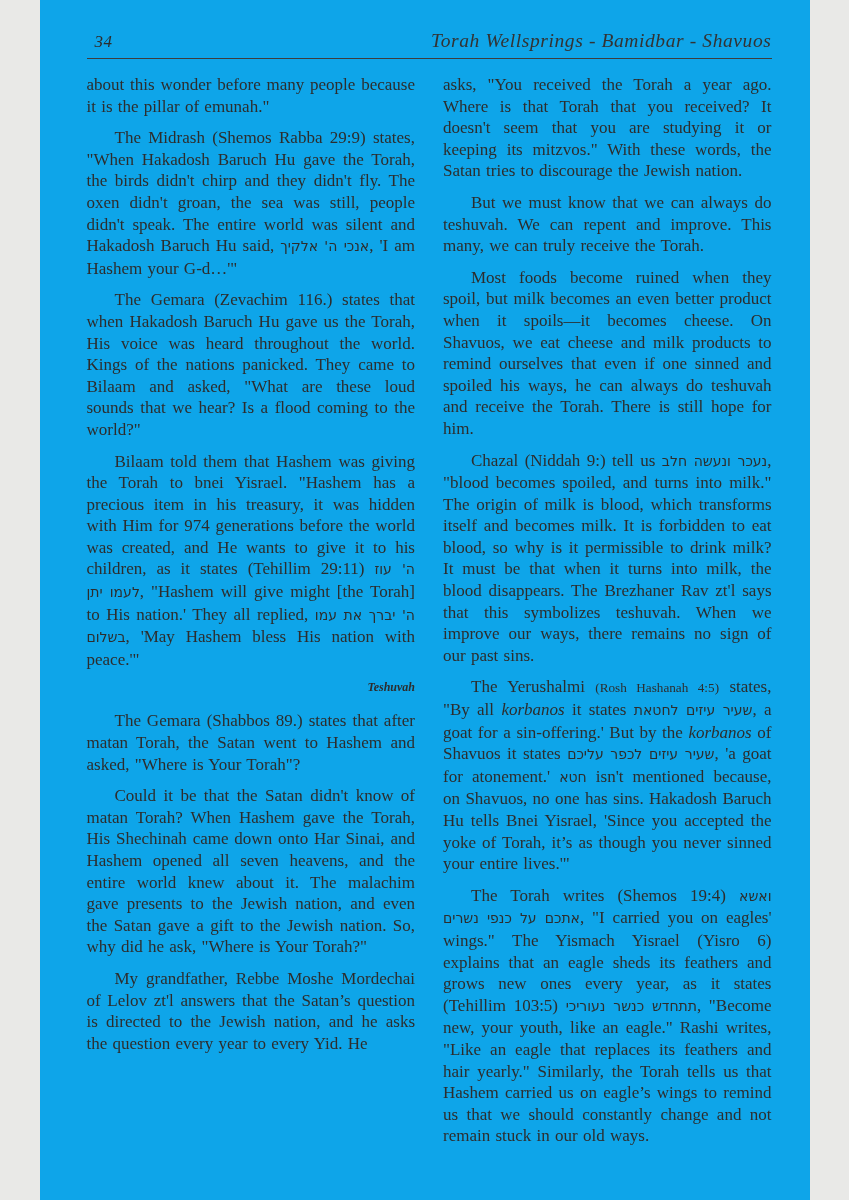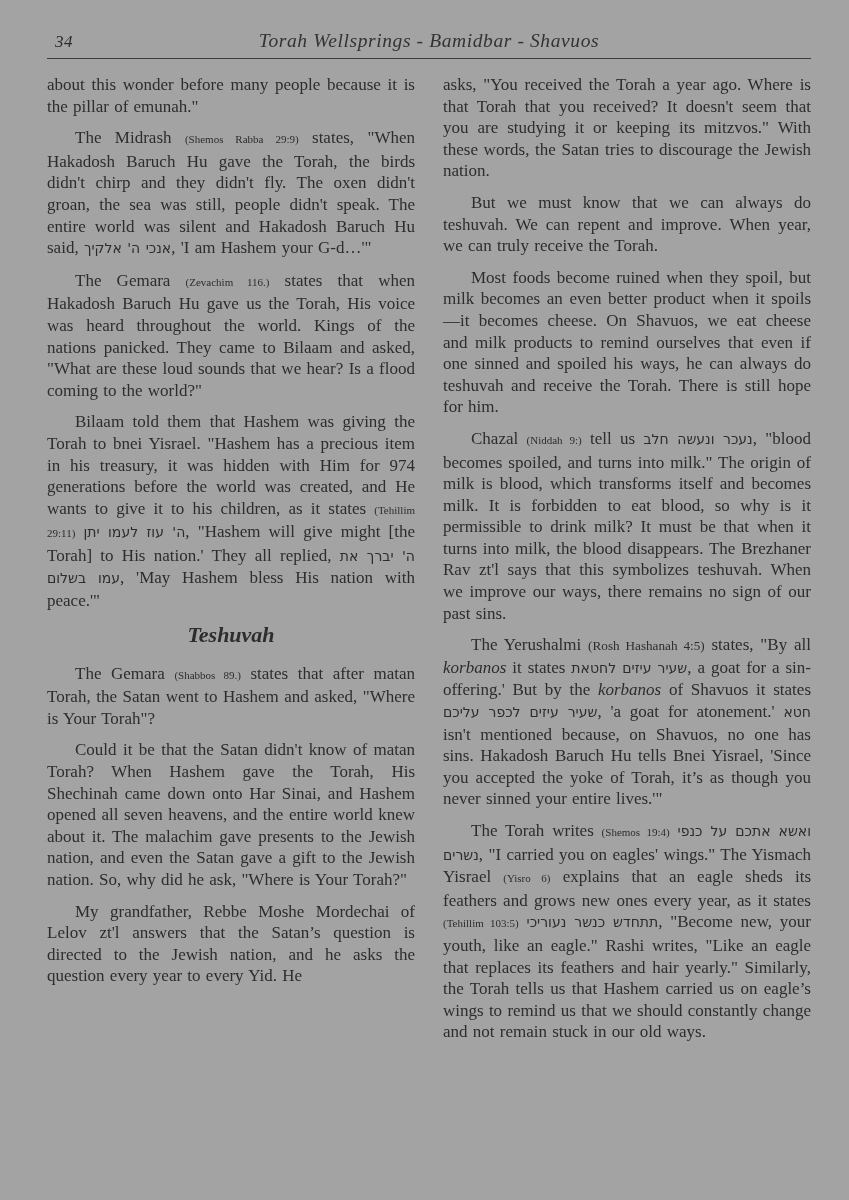--- a/index.html
+++ b/index.html
@@ -2,24 +2,24 @@
 <html><head>
 <meta charset="utf-8">
 <style>
   html, body {
     margin: 0;
     padding: 0;
     background: #e9e9e7;
   }
   .page {
     position: relative;
-    width: 849px;
+    width: 770px;
     height: 1200px;
     margin: 0 auto;
-    background: #a3a3a3;
+    background: #0ea5e9;
     color: #2d2d2d;
     font-family: "Liberation Serif", "DejaVu Serif", serif;
     overflow: hidden;
     box-sizing: border-box;
     padding: 30px 38px 0 47px;
   }
   .header {
     position: relative;
     height: 26px;
   }
@@ -29,21 +29,21 @@
     top: 2px;
     font-style: italic;
     font-size: 17px;
     letter-spacing: 0.5px;
   }
   .page-title {
     position: absolute;
     left: 0;
     right: 0;
     top: 0;
-    text-align: center;
+    text-align: right;
     font-style: italic;
     font-size: 19.5px;
     letter-spacing: 0.6px;
     color: #333;
   }
   .header-rule {
     border: none;
     border-top: 1.7px solid #3d3d3d;
     margin: 2px 0 0 0;
   }
@@ -59,29 +59,29 @@
   p.para {
     margin: 0 0 10px 0;
     text-align: justify;
     text-indent: 28px;
     font-size: 17px;
     line-height: 21.6px;
     word-spacing: 1px;
   }
   p.noindent { text-indent: 0; }
   .heading {
-    text-align: center;
+    text-align: right;
     font-weight: bold;
     font-style: italic;
-    font-size: 22px;
+    font-size: 12px;
     margin: 0 0 15px 0;
   }
   .r-n { }
   .r-i { font-style: italic; }
-  .r-c  { font-size: 11px; }
+  .r-c  { font-size: 17px; }
   .r-ci { font-size: 13.2px; }
   .r-h {
     font-family: "DejaVu Sans", sans-serif;
     font-size: 14px;
     unicode-bidi: isolate;
     direction: rtl;
   }
 </style>
 </head>
 <body>
@@ -98,20 +98,20 @@
         <p class="para"><span class="r-n">The Midrash </span><span class="r-c">(Shemos Rabba 29:9)</span><span class="r-n"> states, "When Hakadosh Baruch Hu gave the Torah, the birds didn't chirp and they didn't fly. The oxen didn't groan, the sea was still, people didn't speak. The entire world was silent and Hakadosh Baruch Hu said, </span><span class="r-h" dir="rtl">אנכי ה' אלקיך</span><span class="r-n">, 'I am Hashem your G-d…'"</span></p>
         <p class="para"><span class="r-n">The Gemara </span><span class="r-c">(Zevachim 116.)</span><span class="r-n"> states that when Hakadosh Baruch Hu gave us the Torah, His voice was heard throughout the world. Kings of the nations panicked. They came to Bilaam and asked, "What are these loud sounds that we hear? Is a flood coming to the world?"</span></p>
         <p class="para"><span class="r-n">Bilaam told them that Hashem was giving the Torah to bnei Yisrael. "Hashem has a precious item in his treasury, it was hidden with Him for 974 generations before the world was created, and He wants to give it to his children, as it states </span><span class="r-c">(Tehillim 29:11)</span><span class="r-n"> </span><span class="r-h" dir="rtl">ה' עוז לעמו יתן</span><span class="r-n">, "Hashem will give might [the Torah] to His nation.' They all replied, </span><span class="r-h" dir="rtl">ה' יברך את עמו בשלום</span><span class="r-n">, 'May Hashem bless His nation with peace.'"</span></p>
         <div class="heading">Teshuvah</div>
         <p class="para"><span class="r-n">The Gemara </span><span class="r-c">(Shabbos 89.)</span><span class="r-n"> states that after matan Torah, the Satan went to Hashem and asked, "Where is Your Torah"?</span></p>
         <p class="para"><span class="r-n">Could it be that the Satan didn't know of matan Torah? When Hashem gave the Torah, His Shechinah came down onto Har Sinai, and Hashem opened all seven heavens, and the entire world knew about it. The malachim gave presents to the Jewish nation, and even the Satan gave a gift to the Jewish nation. So, why did he ask, "Where is Your Torah?"</span></p>
         <p class="para"><span class="r-n">My grandfather, Rebbe Moshe Mordechai of Lelov zt'l answers that the Satan’s question is directed to the Jewish nation, and he asks the question every year to every Yid. He</span></p>
       </div>
     <div class="col">
         <p class="para noindent"><span class="r-n">asks, "You received the Torah a year ago. Where is that Torah that you received? It doesn't seem that you are studying it or keeping its mitzvos." With these words, the Satan tries to discourage the Jewish nation.</span></p>
-        <p class="para"><span class="r-n">But we must know that we can always do teshuvah. We can repent and improve. When year, we can truly receive the Torah.</span></p>
+        <p class="para"><span class="r-n">But we must know that we can always do teshuvah. We can repent and improve. This many, we can truly receive the Torah.</span></p>
         <p class="para"><span class="r-n">Most foods become ruined when they spoil, but milk becomes an even better product when it spoils—it becomes cheese. On Shavuos, we eat cheese and milk products to remind ourselves that even if one sinned and spoiled his ways, he can always do teshuvah and receive the Torah. There is still hope for him.</span></p>
         <p class="para"><span class="r-n">Chazal </span><span class="r-c">(Niddah 9:)</span><span class="r-n"> tell us </span><span class="r-h" dir="rtl">נעכר ונעשה חלב</span><span class="r-n">, "blood becomes spoiled, and turns into milk." The origin of milk is blood, which transforms itself and becomes milk. It is forbidden to eat blood, so why is it permissible to drink milk? It must be that when it turns into milk, the blood disappears. The Brezhaner Rav zt'l says that this symbolizes teshuvah. When we improve our ways, there remains no sign of our past sins.</span></p>
         <p class="para"><span class="r-n">The Yerushalmi </span><span class="r-ci">(Rosh Hashanah 4:5)</span><span class="r-n"> states, "By all </span><span class="r-i">korbanos</span><span class="r-n"> it states </span><span class="r-h" dir="rtl">שעיר עיזים לחטאת</span><span class="r-n">, a goat for a sin-offering.' But by the </span><span class="r-i">korbanos</span><span class="r-n"> of Shavuos it states </span><span class="r-h" dir="rtl">שעיר עיזים לכפר עליכם</span><span class="r-n">, 'a goat for atonement.' </span><span class="r-h" dir="rtl">חטא</span><span class="r-n"> isn't mentioned because, on Shavuos, no one has sins. Hakadosh Baruch Hu tells Bnei Yisrael, 'Since you accepted the yoke of Torah, it’s as though you never sinned your entire lives.'"</span></p>
         <p class="para"><span class="r-n">The Torah writes </span><span class="r-c">(Shemos 19:4)</span><span class="r-n"> </span><span class="r-h" dir="rtl">ואשא אתכם על כנפי נשרים</span><span class="r-n">, "I carried you on eagles' wings." The Yismach Yisrael </span><span class="r-c">(Yisro 6)</span><span class="r-n"> explains that an eagle sheds its feathers and grows new ones every year, as it states </span><span class="r-c">(Tehillim 103:5)</span><span class="r-n"> </span><span class="r-h" dir="rtl">תתחדש כנשר נעוריכי</span><span class="r-n">, "Become new, your youth, like an eagle." Rashi writes, "Like an eagle that replaces its feathers and hair yearly." Similarly, the Torah tells us that Hashem carried us on eagle’s wings to remind us that we should constantly change and not remain stuck in our old ways.</span></p>
       </div>
   </div>
 </div>
 
 </body></html>

